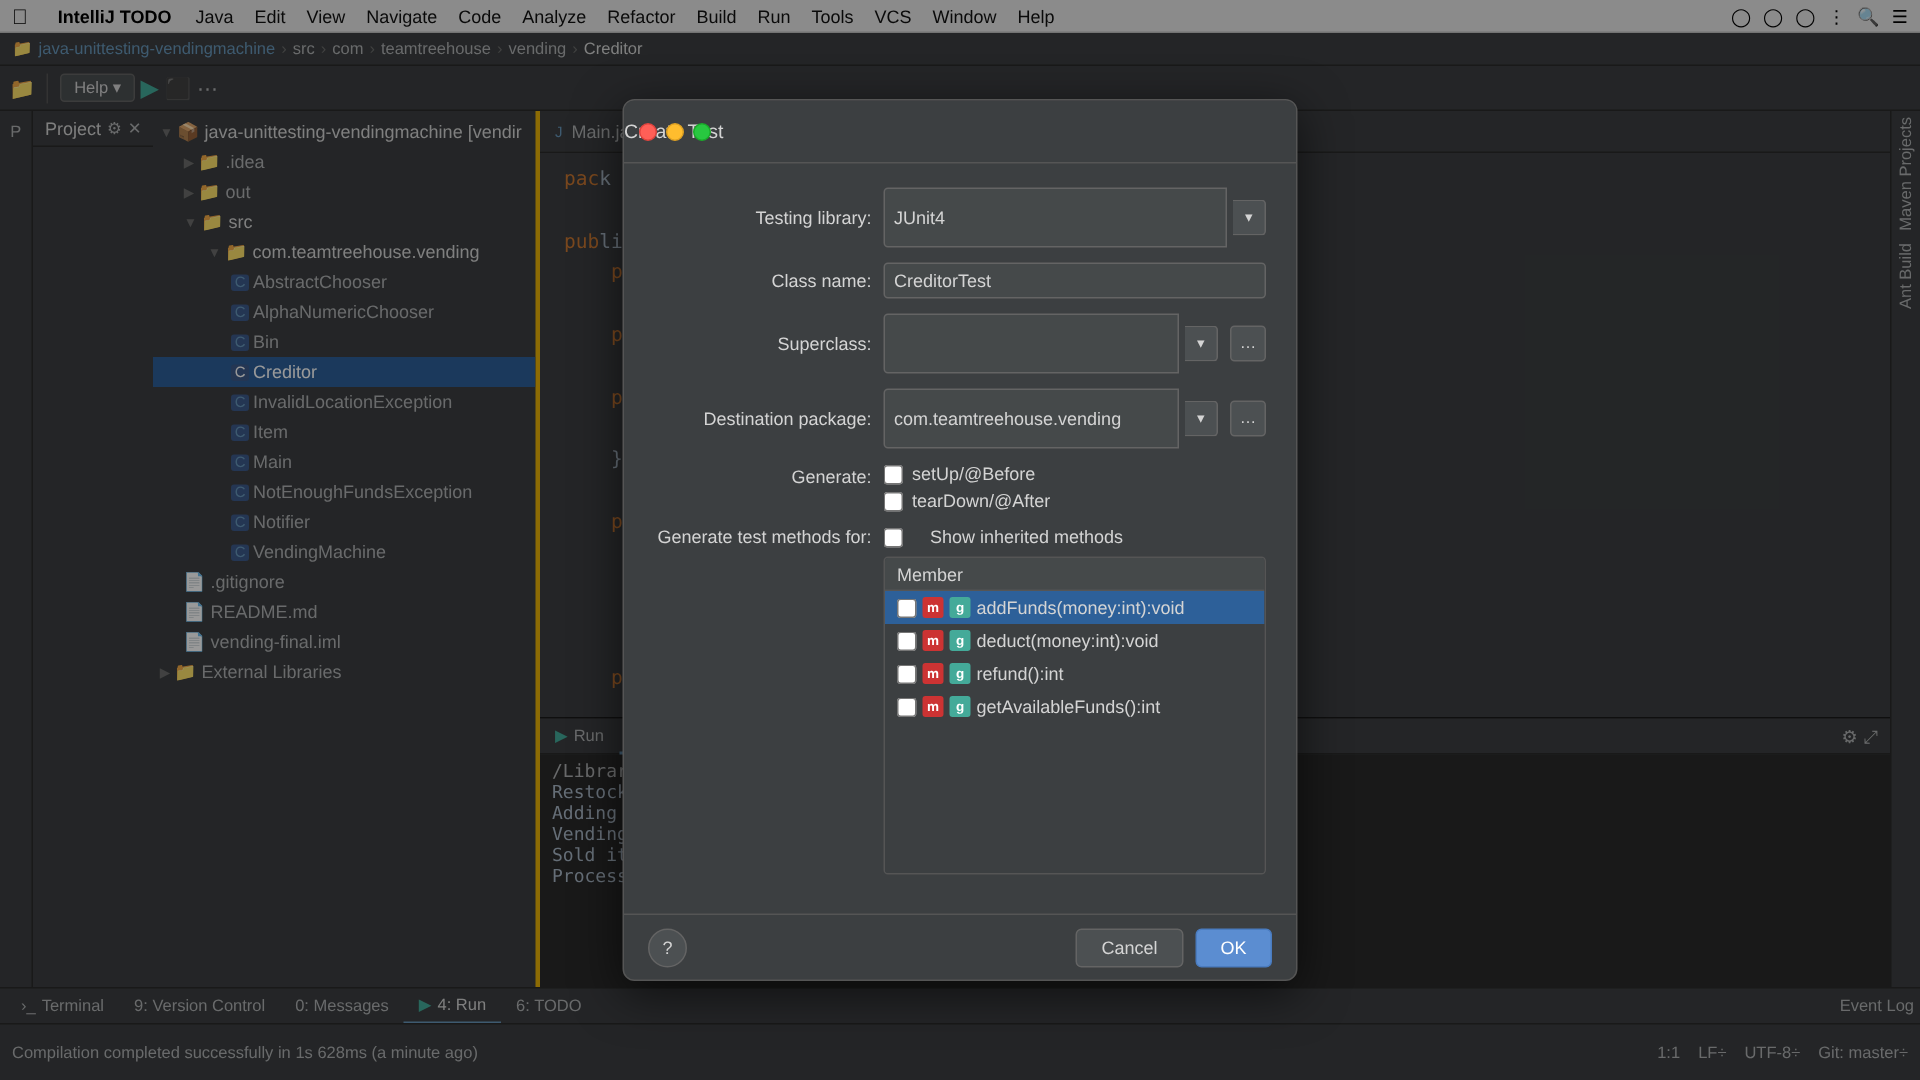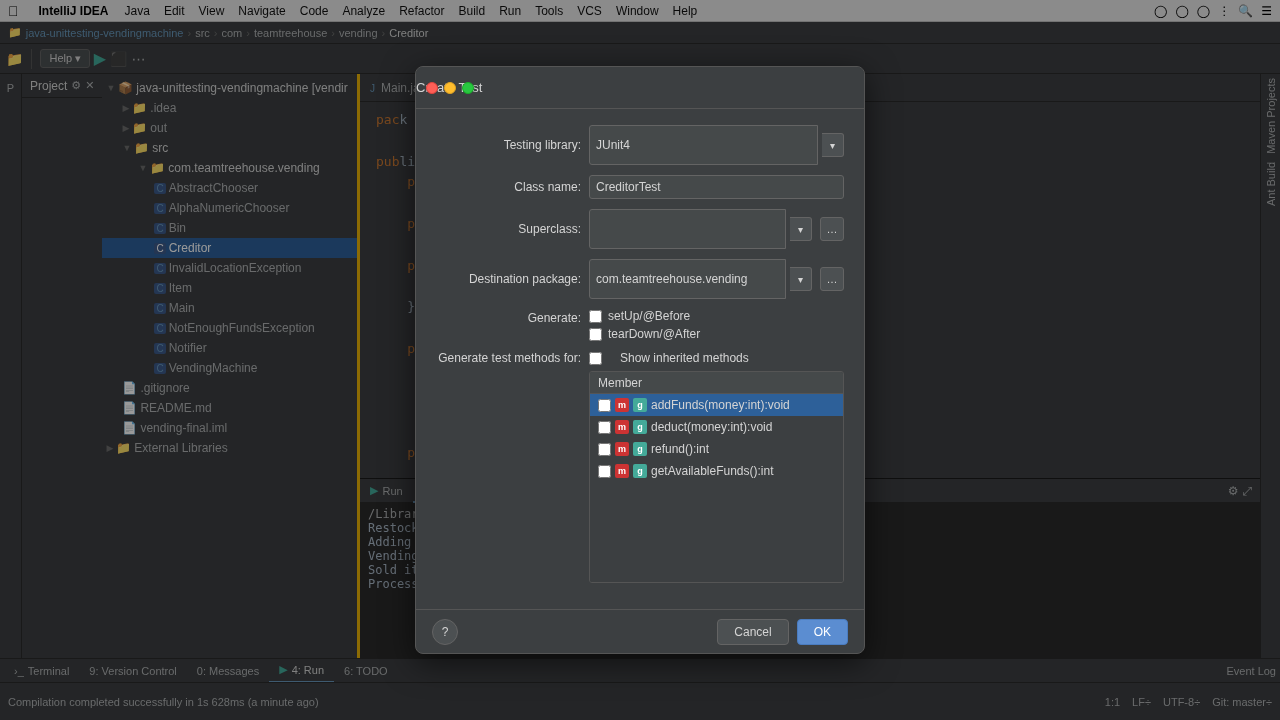--- a/index.html
+++ b/index.html
@@ -539,21 +539,21 @@
     .run-panel-tab.active {
       color: #d4d4d4;
       border-bottom: 2px solid #6897bb;
     }
   </style>
 </head>
 <body>
 
 <div class="menu-bar">
   <span class="apple-logo"></span>
-  <span class="app-name">IntelliJ IDEA</span>
+  <span class="app-name">IntelliJ TODO</span>
   <div class="menu-items">
     <span>Java</span>
     <span>Edit</span>
     <span>View</span>
     <span>Navigate</span>
     <span>Code</span>
     <span>Analyze</span>
     <span>Refactor</span>
     <span>Build</span>
     <span>Run</span>

